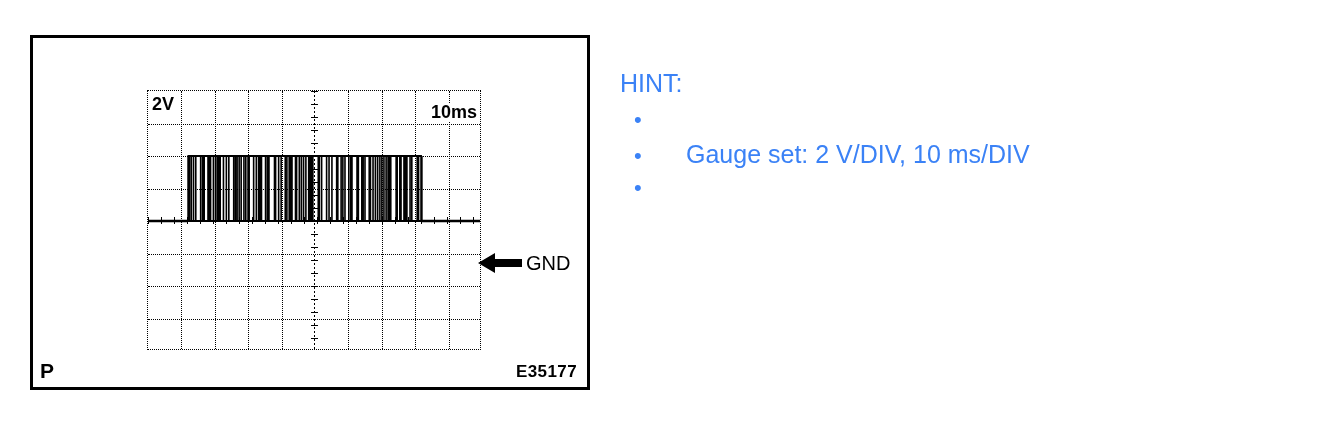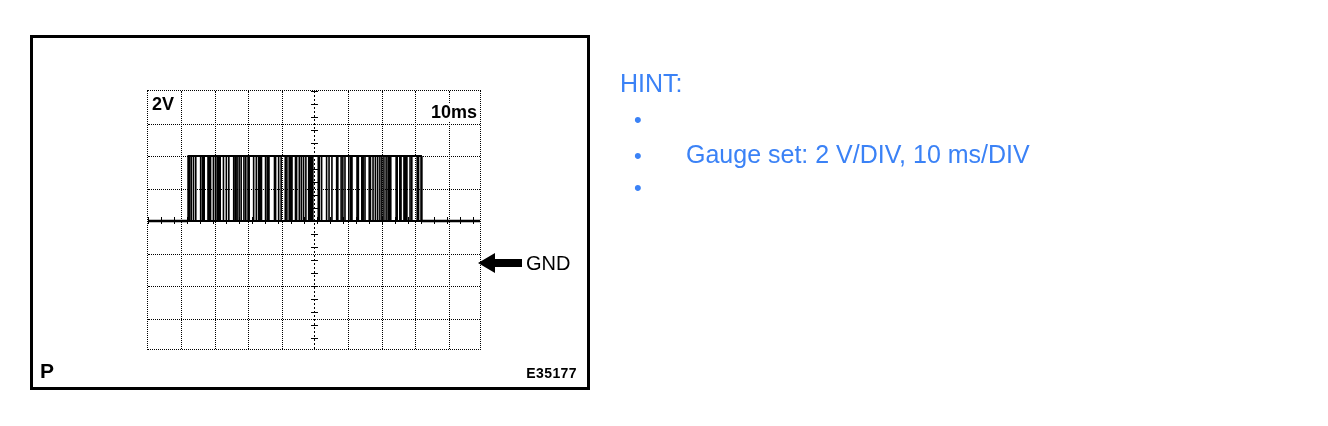--- a/index.html
+++ b/index.html
@@ -32,21 +32,21 @@
   
   .fig-caption {
     position: absolute;
     font-size: 19px;
     font-family: "Liberation Sans", sans-serif;
     line-height: 1;
     color: #000;
     white-space: nowrap;
   }
   #fig-caption-left  { left: 7px;  bottom: 6px; font-size: 21px; }
-  #fig-caption-right { right: 10px; bottom: 7px; font-size: 14px; letter-spacing: .4px; }
+  #fig-caption-right { right: 10px; bottom: 7px; font-size: 17px; letter-spacing: .4px; }
 
   
   #scope-screen {
     position: absolute;
     left: 114px;   
     top:  52px;    
     width: 334px;  
     height: 260px; 
     box-sizing: border-box;
     border: 1.5px dotted #000;

